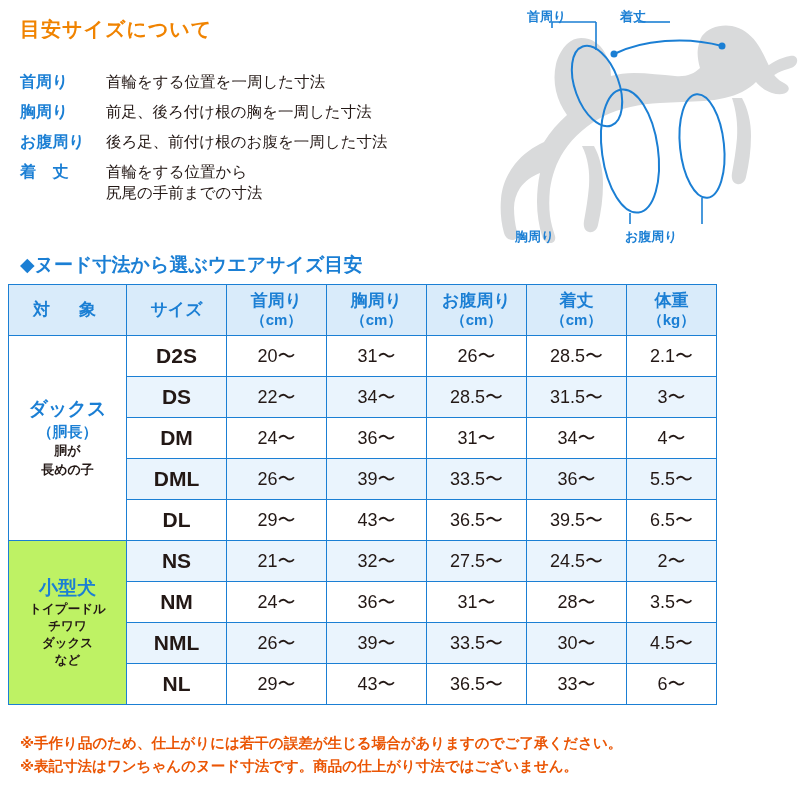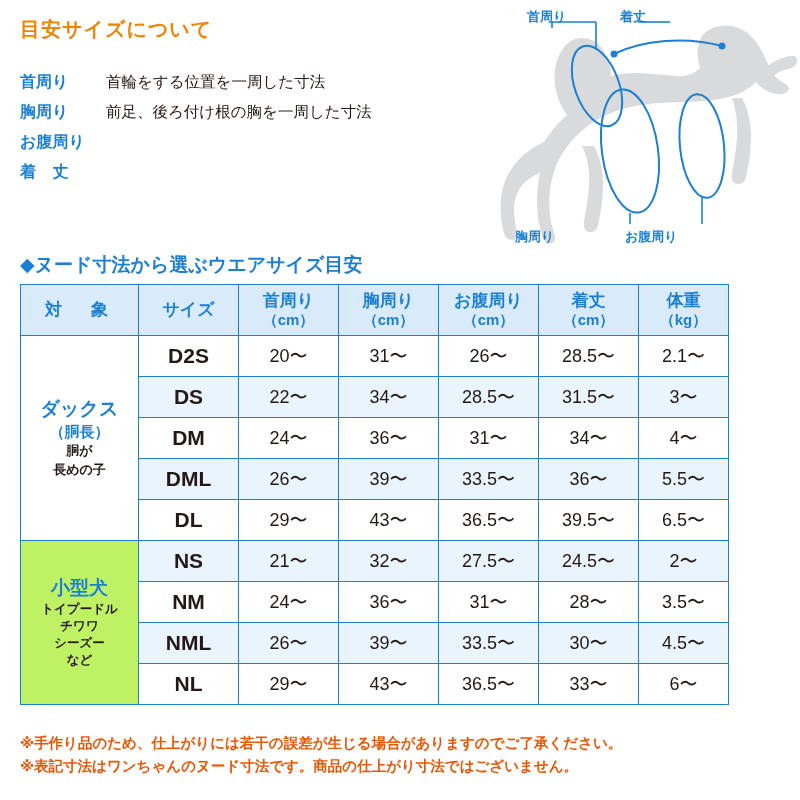--- a/index.html
+++ b/index.html
@@ -51,21 +51,21 @@
   .lbl-belly-bottom{left:155px;top:222px;}
 
   
   .section-head{
     position:absolute;left:20px;top:252px;
     font-size:19px;font-weight:bold;color:#1B7FD4;
   }
 
   
   table.size{
-    position:absolute;left:20px;top:284px;
+    position:absolute;left:8px;top:284px;
     border-collapse:collapse;
     width:600px;
     table-layout:fixed;
   }
   table.size th, table.size td{
     border:1px solid #1B7FD4;
     text-align:center;
     vertical-align:middle;
   }
   table.size thead th{
@@ -122,23 +122,28 @@
     <div class="legend-row">
       <div class="legend-term">首周り</div>
       <div class="legend-desc">首輪をする位置を一周した寸法</div>
     </div>
     <div class="legend-row">
       <div class="legend-term">胸周り</div>
       <div class="legend-desc">前足、後ろ付け根の胸を一周した寸法</div>
     </div>
     <div class="legend-row">
       <div class="legend-term">お腹周り</div>
+      <div class="legend-desc">後ろ足、前付け根のお腹を一周した寸法</div>
     </div>
     <div class="legend-row">
       <div class="legend-term spaced">着 丈</div>
+      <div class="legend-desc">
+        <div>首輪をする位置から</div>
+        <div>尻尾の手前までの寸法</div>
+      </div>
     </div>
   </div>
 
   <div class="illus">
     <svg width="330" height="250" viewBox="0 0 330 250">
 
       <g>
         <path fill="#D9DADB" d="M232,30 C238,22 250,18 262,20 C272,22 280,28 286,36
           C292,44 296,54 300,62 C303,69 308,74 314,77 C318,79 320,82 318,85
           C315,89 308,89 302,87 C296,85 290,81 286,76 C283,79 278,83 272,86
@@ -281,21 +286,21 @@
         <td class="val">36.5〜</td>
         <td class="val">39.5〜</td>
         <td class="val">6.5〜</td>
       </tr>
 
       <tr class="alt">
         <td class="group" rowspan="4" style="background:#bef264;">
           <span class="g1">小型犬</span>
           <span class="g3b">トイプードル</span>
           <span class="g3b" style="white-space:pre-line;">チワワ
-シーズー
+ダックス
 など</span>
         </td>
         <td class="sizename">NS</td>
         <td class="val">21〜</td>
         <td class="val">32〜</td>
         <td class="val">27.5〜</td>
         <td class="val">24.5〜</td>
         <td class="val">2〜</td>
       </tr>
       <tr>

